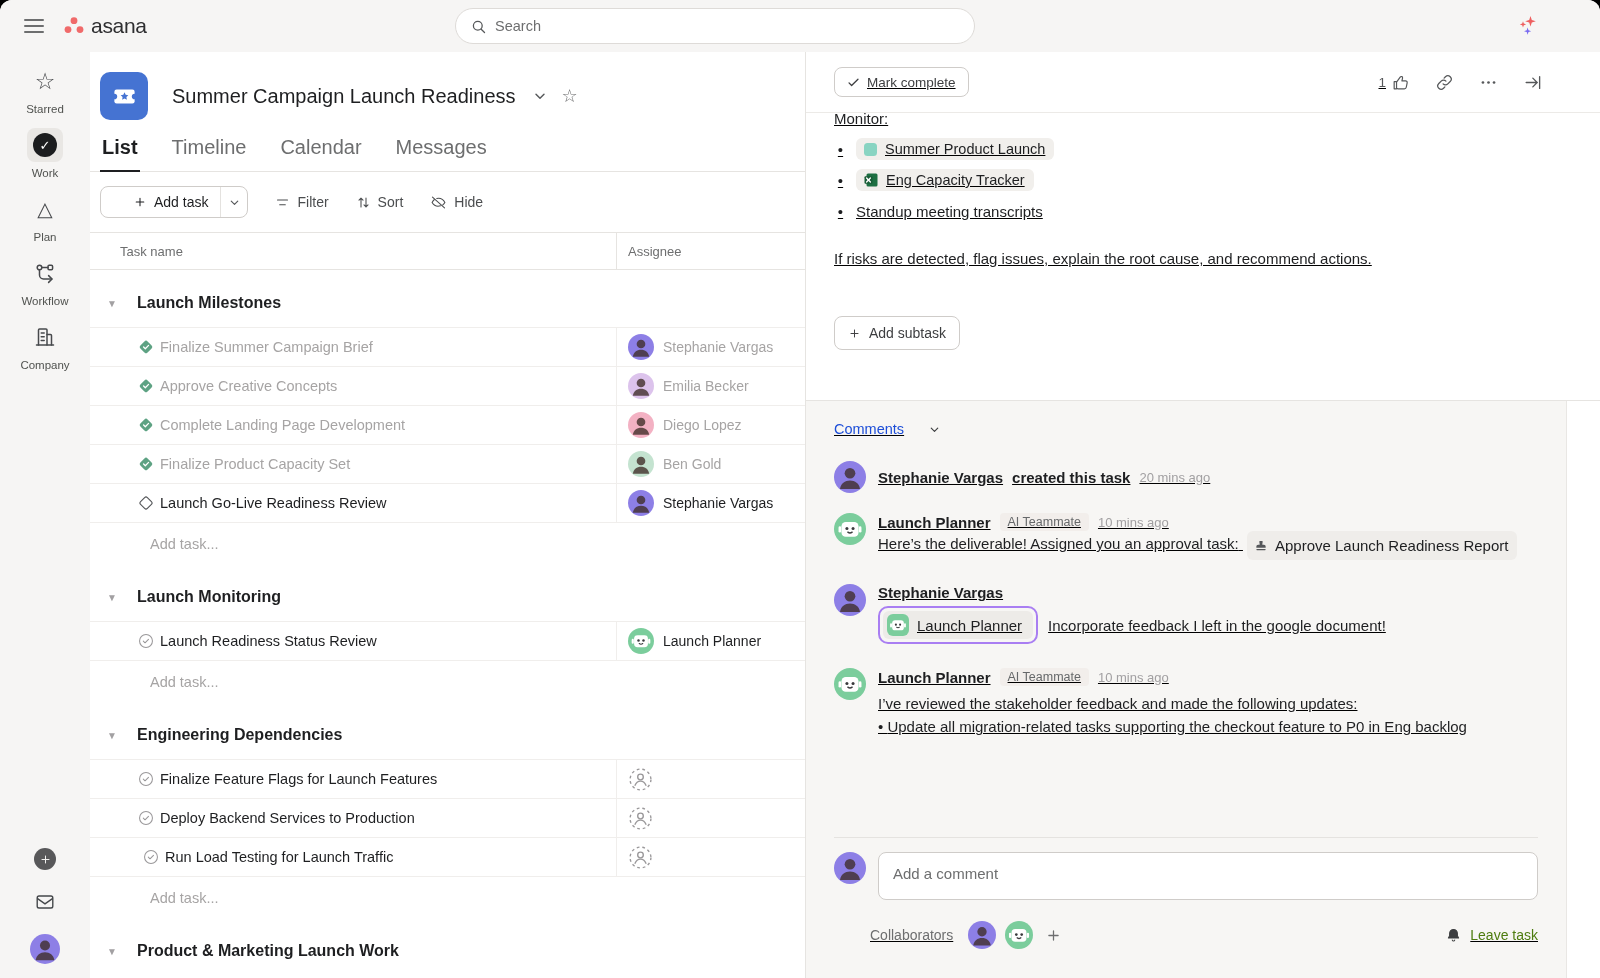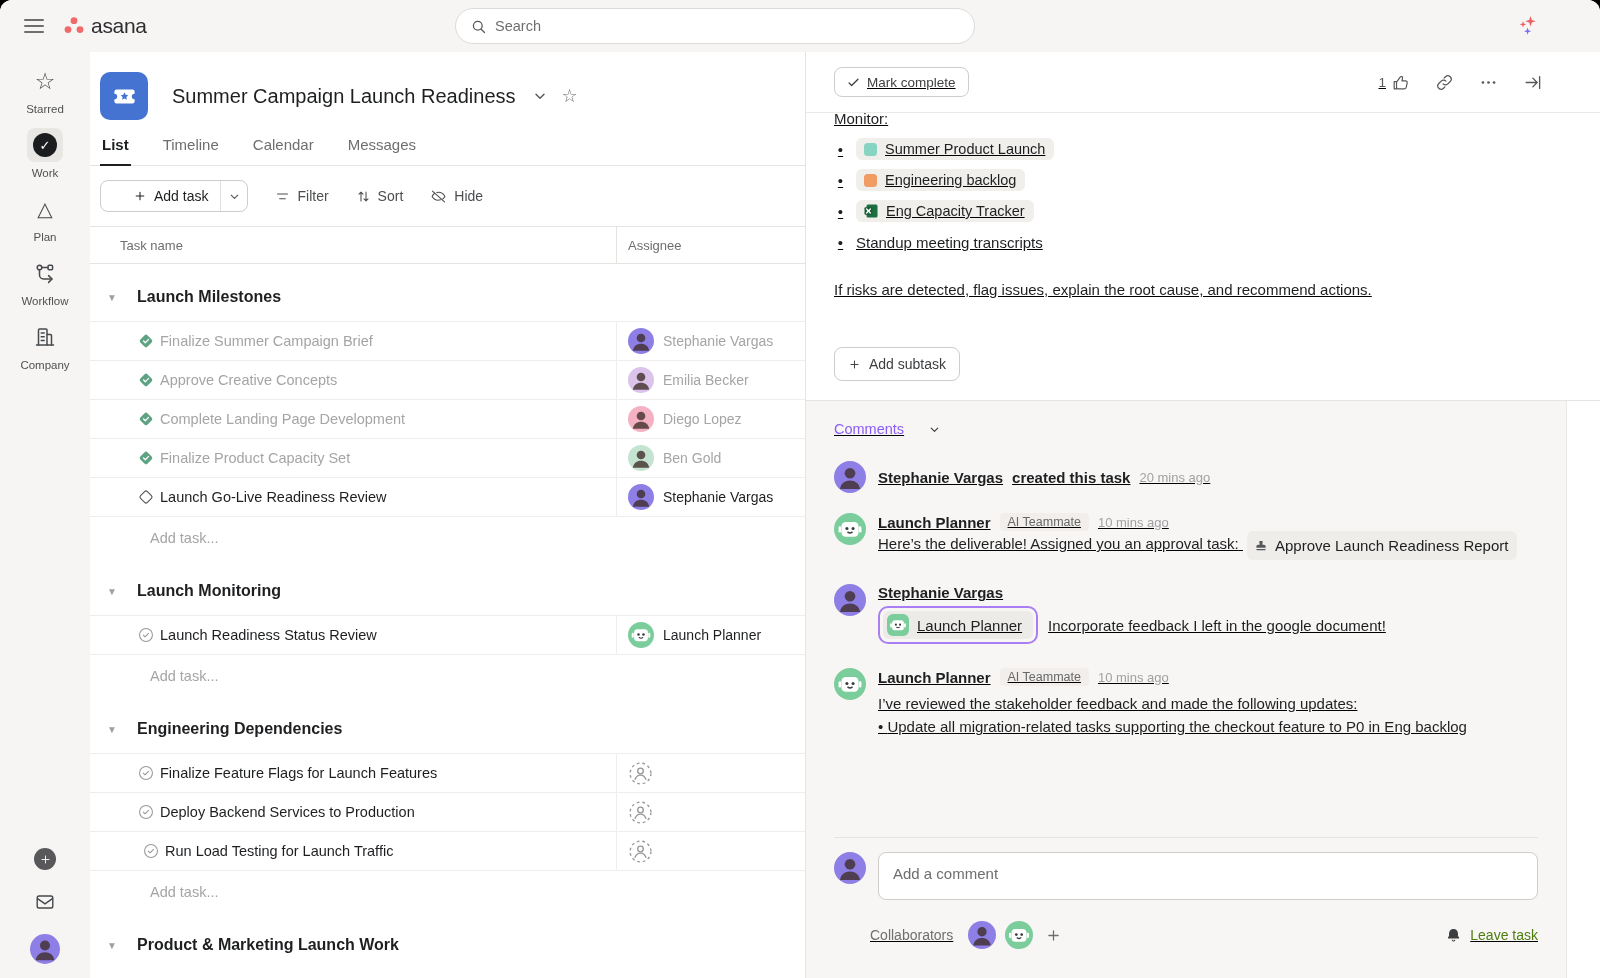--- a/index.html
+++ b/index.html
@@ -36,21 +36,21 @@
   .avatar-ic { display:inline-flex; align-items:center; justify-content:center; border-radius:50%; overflow:hidden; flex-shrink:0; }
 
   
   .list-panel { width:716px; border-right:1px solid #e6e4e1; background:#fff; display:flex; flex-direction:column; flex-shrink:0; }
   .proj-header { display:flex; align-items:center; padding:20px 24px 16px 10px; }
   .proj-icon { width:48px; height:48px; border-radius:10px; background:#4573d2; display:flex; align-items:center; justify-content:center; flex-shrink:0; }
   .proj-title { font-size:20px; font-weight:500; color:#1e1f21; margin-left:24px; }
   .proj-caret { margin-left:16px; color:#56585a; display:flex; cursor:pointer; }
   .proj-star { margin-left:14px; font-size:18px; color:#6d6e6f; cursor:pointer; line-height:1; }
   .tabs { display:flex; gap:30px; padding-left:10px; border-bottom:1px solid #e6e4e1; }
-  .tab { font-size:15px; color:#6d6e6f; padding:0 2px 11px; cursor:pointer; }
+  .tab { font-size:20px; color:#6d6e6f; padding:0 2px 11px; cursor:pointer; }
   .tab.active { color:#1e1f21; font-weight:700; border-bottom:2px solid #1e1f21; margin-bottom:-1px; }
   .toolbar { display:flex; align-items:center; gap:27px; padding:14px 0 14px 10px; }
   .add-task-btn { display:flex; border:1px solid #cfccc9; border-radius:8px; height:32px; background:#fff; cursor:pointer; overflow:hidden;padding-left:20px; }
   .atb-main { display:flex; align-items:center; gap:7px; padding:0 12px; font-size:14px; color:#1e1f21; }
   .atb-caret { width:27px; border-left:1px solid #e4e2df; display:flex; align-items:center; justify-content:center; color:#56585a; }
   .tool-btn { display:flex; align-items:center; gap:7px; font-size:14px; color:#4b4d4f; cursor:pointer; }
   .table-head { display:flex; height:38px; border-top:1px solid #e6e4e1; border-bottom:1px solid #e6e4e1; font-size:13px; color:#6d6e6f; flex-shrink:0; }
   .col-task { width:527px; border-right:1px solid #e6e4e1; display:flex; align-items:center; padding-left:30px; }
   .col-assignee { flex:1; display:flex; align-items:center; padding-left:11px; }
   .list-scroll { flex:1; overflow:hidden; }
@@ -82,21 +82,21 @@
   .monitor-list { list-style:none; margin-top:5px; }
   .monitor-list li { display:flex; align-items:center; margin-top:7px; min-height:24px; }
   .monitor-list li::before { content:"•"; width:13px; margin-right:9px; text-align:center; color:#1e1f21; }
   .d-chip { display:inline-flex; align-items:center; gap:8px; background:#f1efec; border-radius:6px; padding:3px 9px 3px 8px; font-size:14.5px; cursor:pointer; }
   .chip-sq { width:13px; height:13px; border-radius:3.5px; flex-shrink:0; }
   .risks { margin-top:25px; line-height:22px; }
   .add-subtask { margin-top:46px; display:inline-flex; align-items:center; gap:8px; height:34px; border:1px solid #cfccc9; border-radius:8px; background:#fff; padding:0 13px; font-size:14px; color:#3d3e40; cursor:pointer; }
 
   .comments { flex:1; background:#f7f6f4; border-top:1px solid #e6e4e1; position:relative; display:flex; flex-direction:column; padding:20px 62px 8px 28px; min-height:0; }
   .gutter { position:absolute; top:0; right:0; bottom:0; width:34px; background:#fff; border-left:1px solid #e9e7e4; }
-  .comments-header { display:flex; align-items:center; gap:24px; font-size:14.5px; color:#8b5cf6; cursor:pointer; }
+  .comments-header { display:flex; align-items:center; gap:24px; font-size:14.5px; color:#1d4ed8; cursor:pointer; }
   .comment-stream { flex:1; overflow:hidden; }
   .comment { display:flex; gap:12px; margin-top:24px; }
   .c-avatar { width:32px; height:32px; flex-shrink:0; }
   .c-body { flex:1; min-width:0; }
   .c-headline { display:flex; align-items:center; gap:9px; }
   .c-name { font-size:15px; font-weight:700; color:#1e1f21; }
   .c-action { font-size:15px; font-weight:700; color:#1e1f21; }
   .c-time { font-size:13px; color:#a2a0a2; }
   .ai-badge { font-size:12.5px; color:#66686a; background:#f2eeeb; border-radius:4px; padding:2px 8px; }
   .c-line { font-size:15px; color:#1e1f21; line-height:23px; }
@@ -545,26 +545,20 @@
         <div class="desc-intro">Monitor:</div>
         <ul class="monitor-list">
           <li>
             <span class="d-chip">
               <span class="chip-sq" style="background: rgb(136, 212, 194);"></span>
               <span>Summer Product Launch</span>
             </span>
           </li>
           <li>
             <span class="d-chip">
-              <span class="chip-sq" style="background: rgb(240, 156, 98);"></span>
-              <span>Engineering backlog</span>
-            </span>
-          </li>
-          <li>
-            <span class="d-chip">
               <svg width="14" height="14" viewBox="0 0 14 14">
                   <rect x="2.5" y="0.5" width="11" height="13" rx="1.5" fill="#1d6f42"></rect>
                   <rect x="0.5" y="3.2" width="8" height="7.6" rx="1" fill="#185c37"></rect>
                   <path d="M2.6 5l3.8 4M6.4 5l-3.8 4" stroke="#fff" stroke-width="1.3" stroke-linecap="round"></path>
                 </svg>
               <span>Eng Capacity Tracker</span>
             </span>
           </li>
           <li>Standup meeting transcripts</li>
         </ul>

